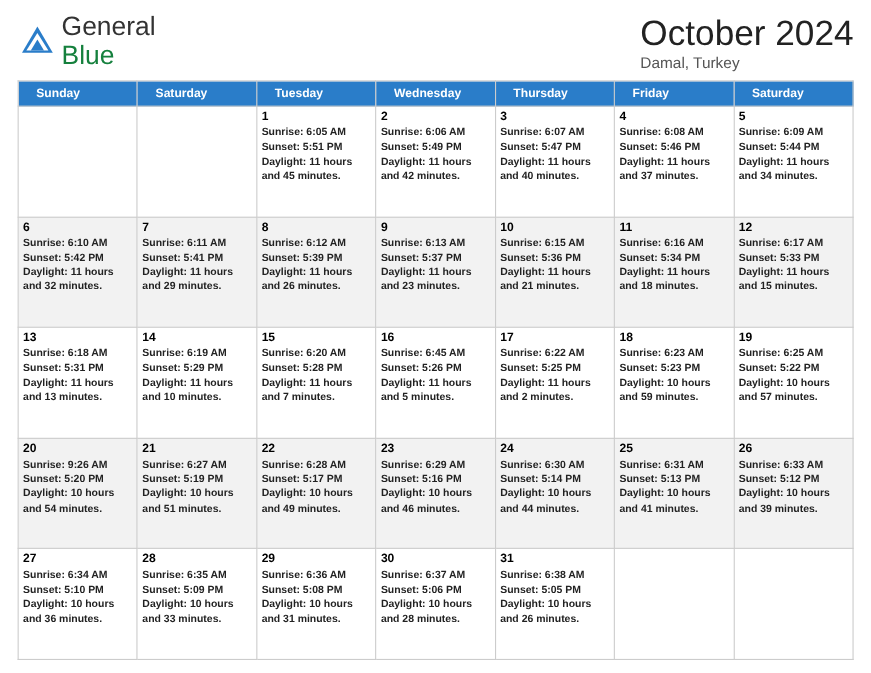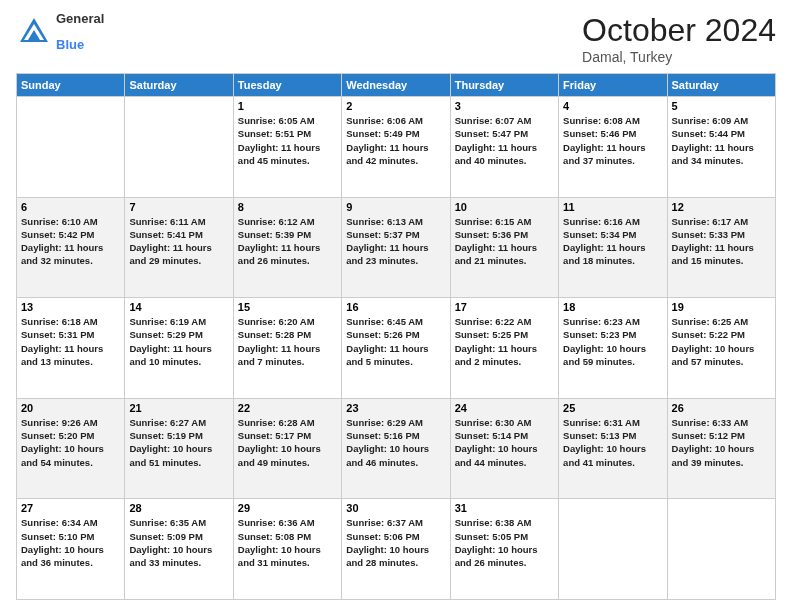--- a/index.html
+++ b/index.html
@@ -22,26 +22,26 @@
       justify-content: space-between;
       align-items: flex-start;
       margin-bottom: 8px;
     }
     .logo {
       display: flex;
       align-items: center;
       gap: 4px;
     }
     .logo-text {
-      font-size: 13px;
-      font-weight: bold;
+      font-size: 24px;
+      font-weight: normal;
       line-height: 1.1;
     }
     .logo-text .general { display: block; color: #333; }
-    .logo-text .blue { display: block; color: #3b82f6; margin-top: 12px; }
+    .logo-text .blue { display: block; color: #15803d; }
     .logo-icon {
       width: 36px;
       height: 36px;
     }
     .title-block {
       text-align: left;
     }
     .month-title {
       font-size: 32px;
       font-weight: normal;
@@ -53,21 +53,21 @@
     }
     .calendar {
       flex: 1;
       border-collapse: collapse;
       width: 100%;
       font-size: 10px;
     }
     .calendar th {
       background: #2a7dc9;
       color: #fff;
-      padding: 5px 4px;
+      padding: 5px 16px;
       text-align: left;
       font-size: 11px;
       font-weight: bold;
       border: 1px solid #ccc;
     }
     .calendar td {
       border: 1px solid #ccc;
       vertical-align: top;
       padding: 3px 4px;
       width: calc(100% / 7);

